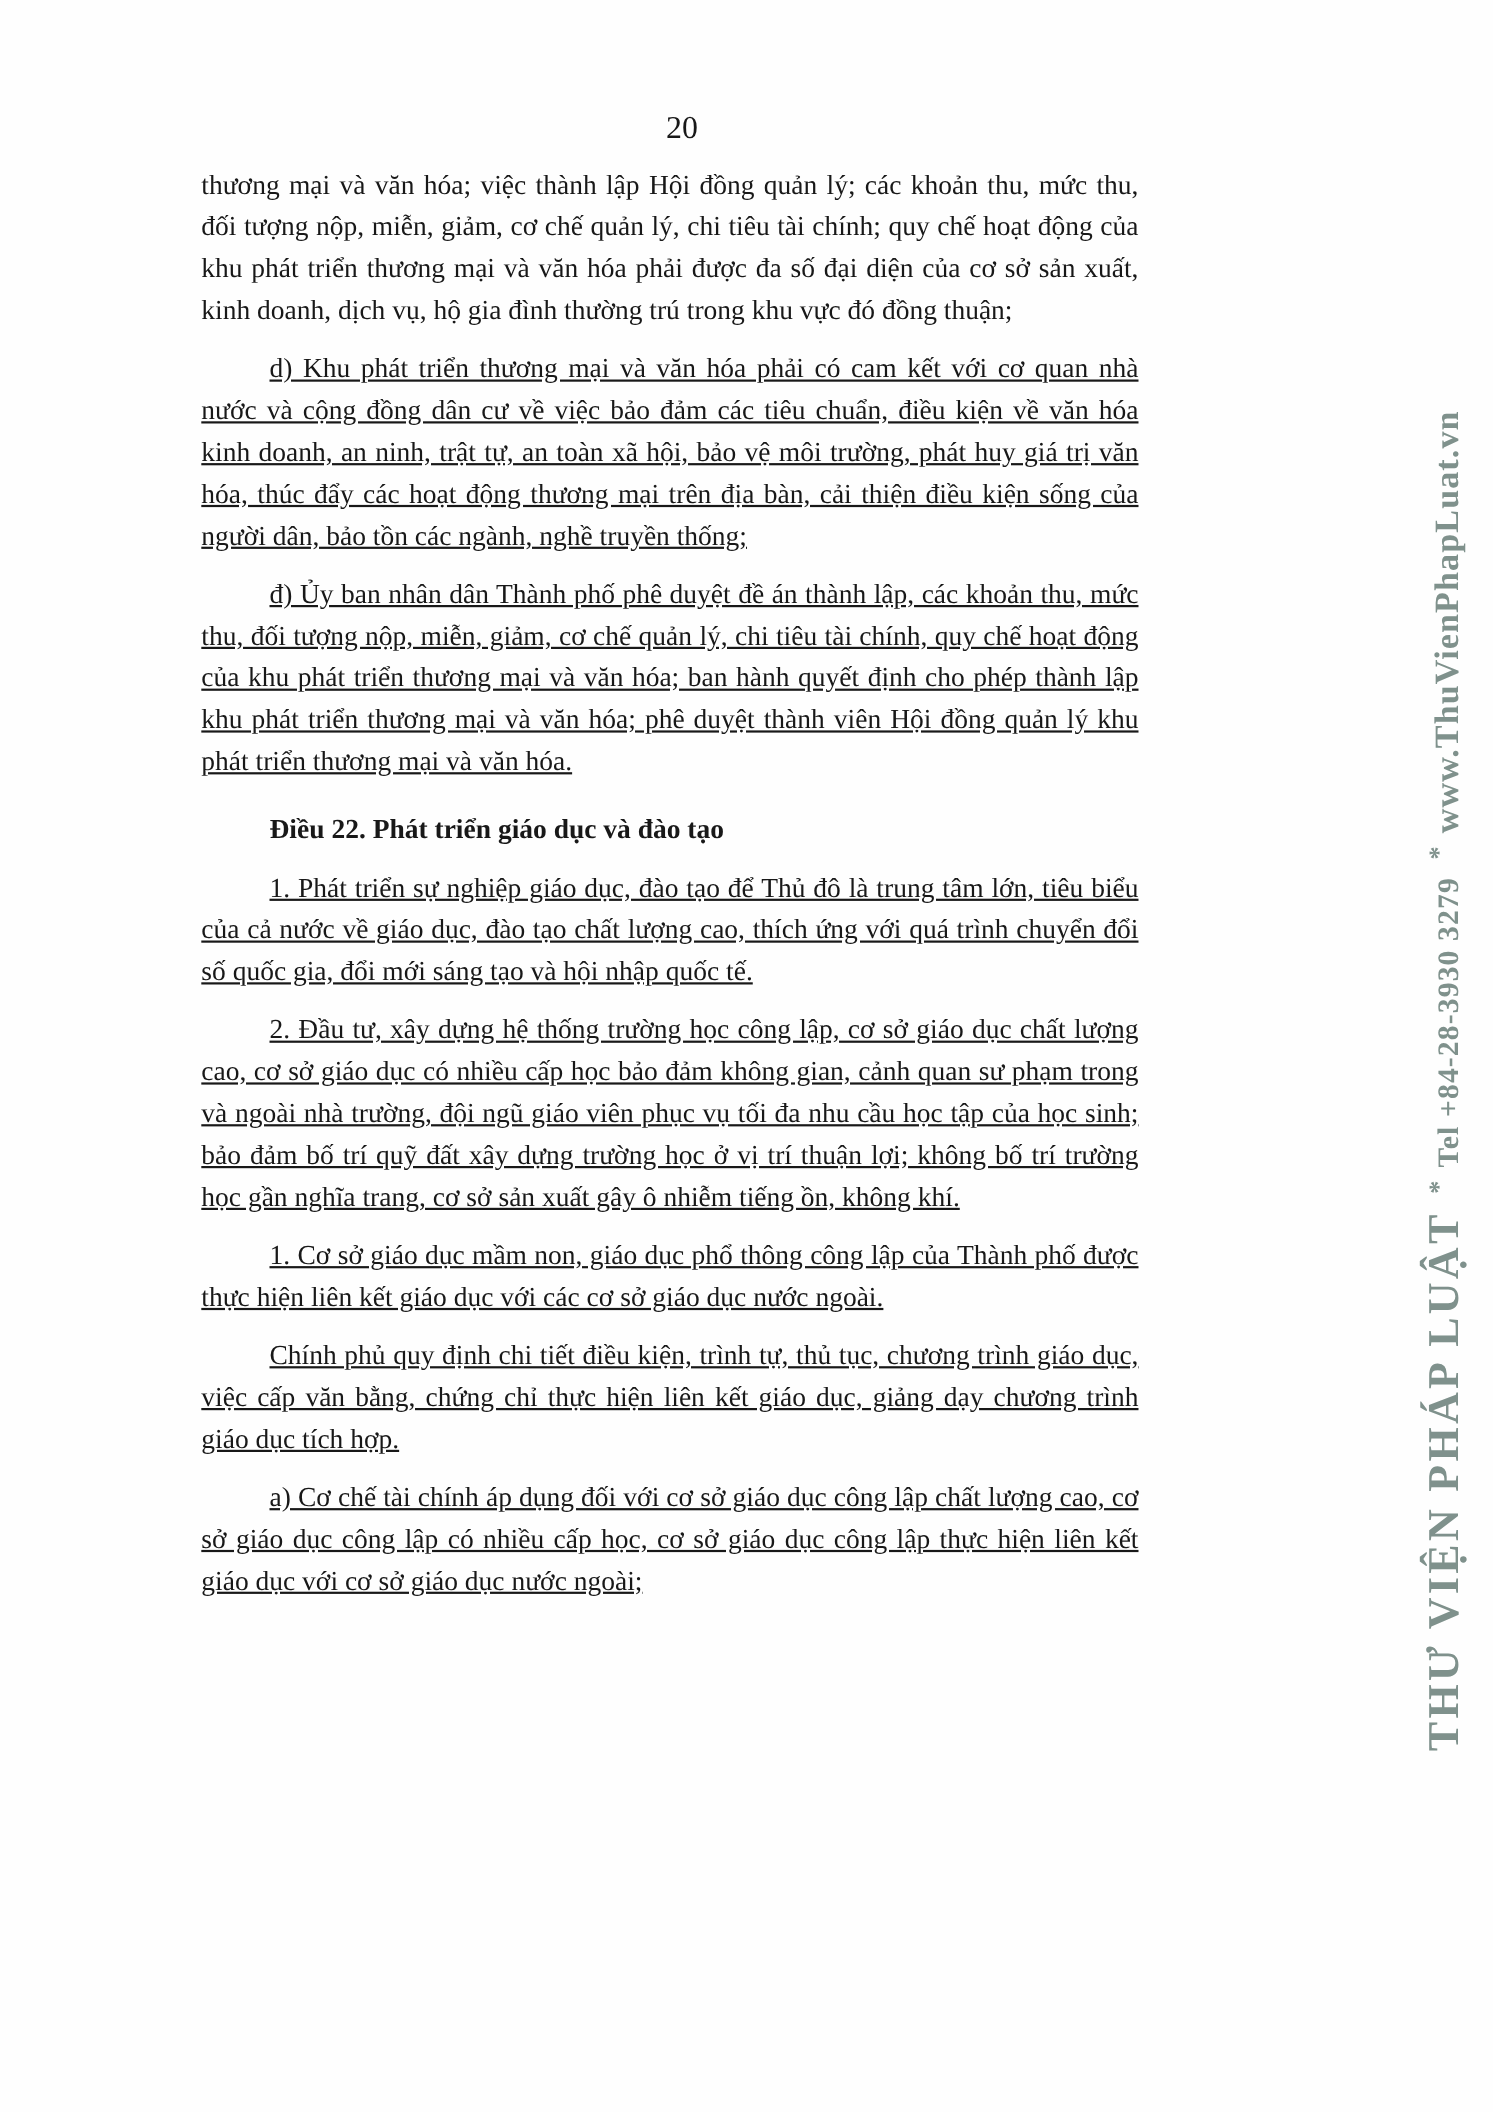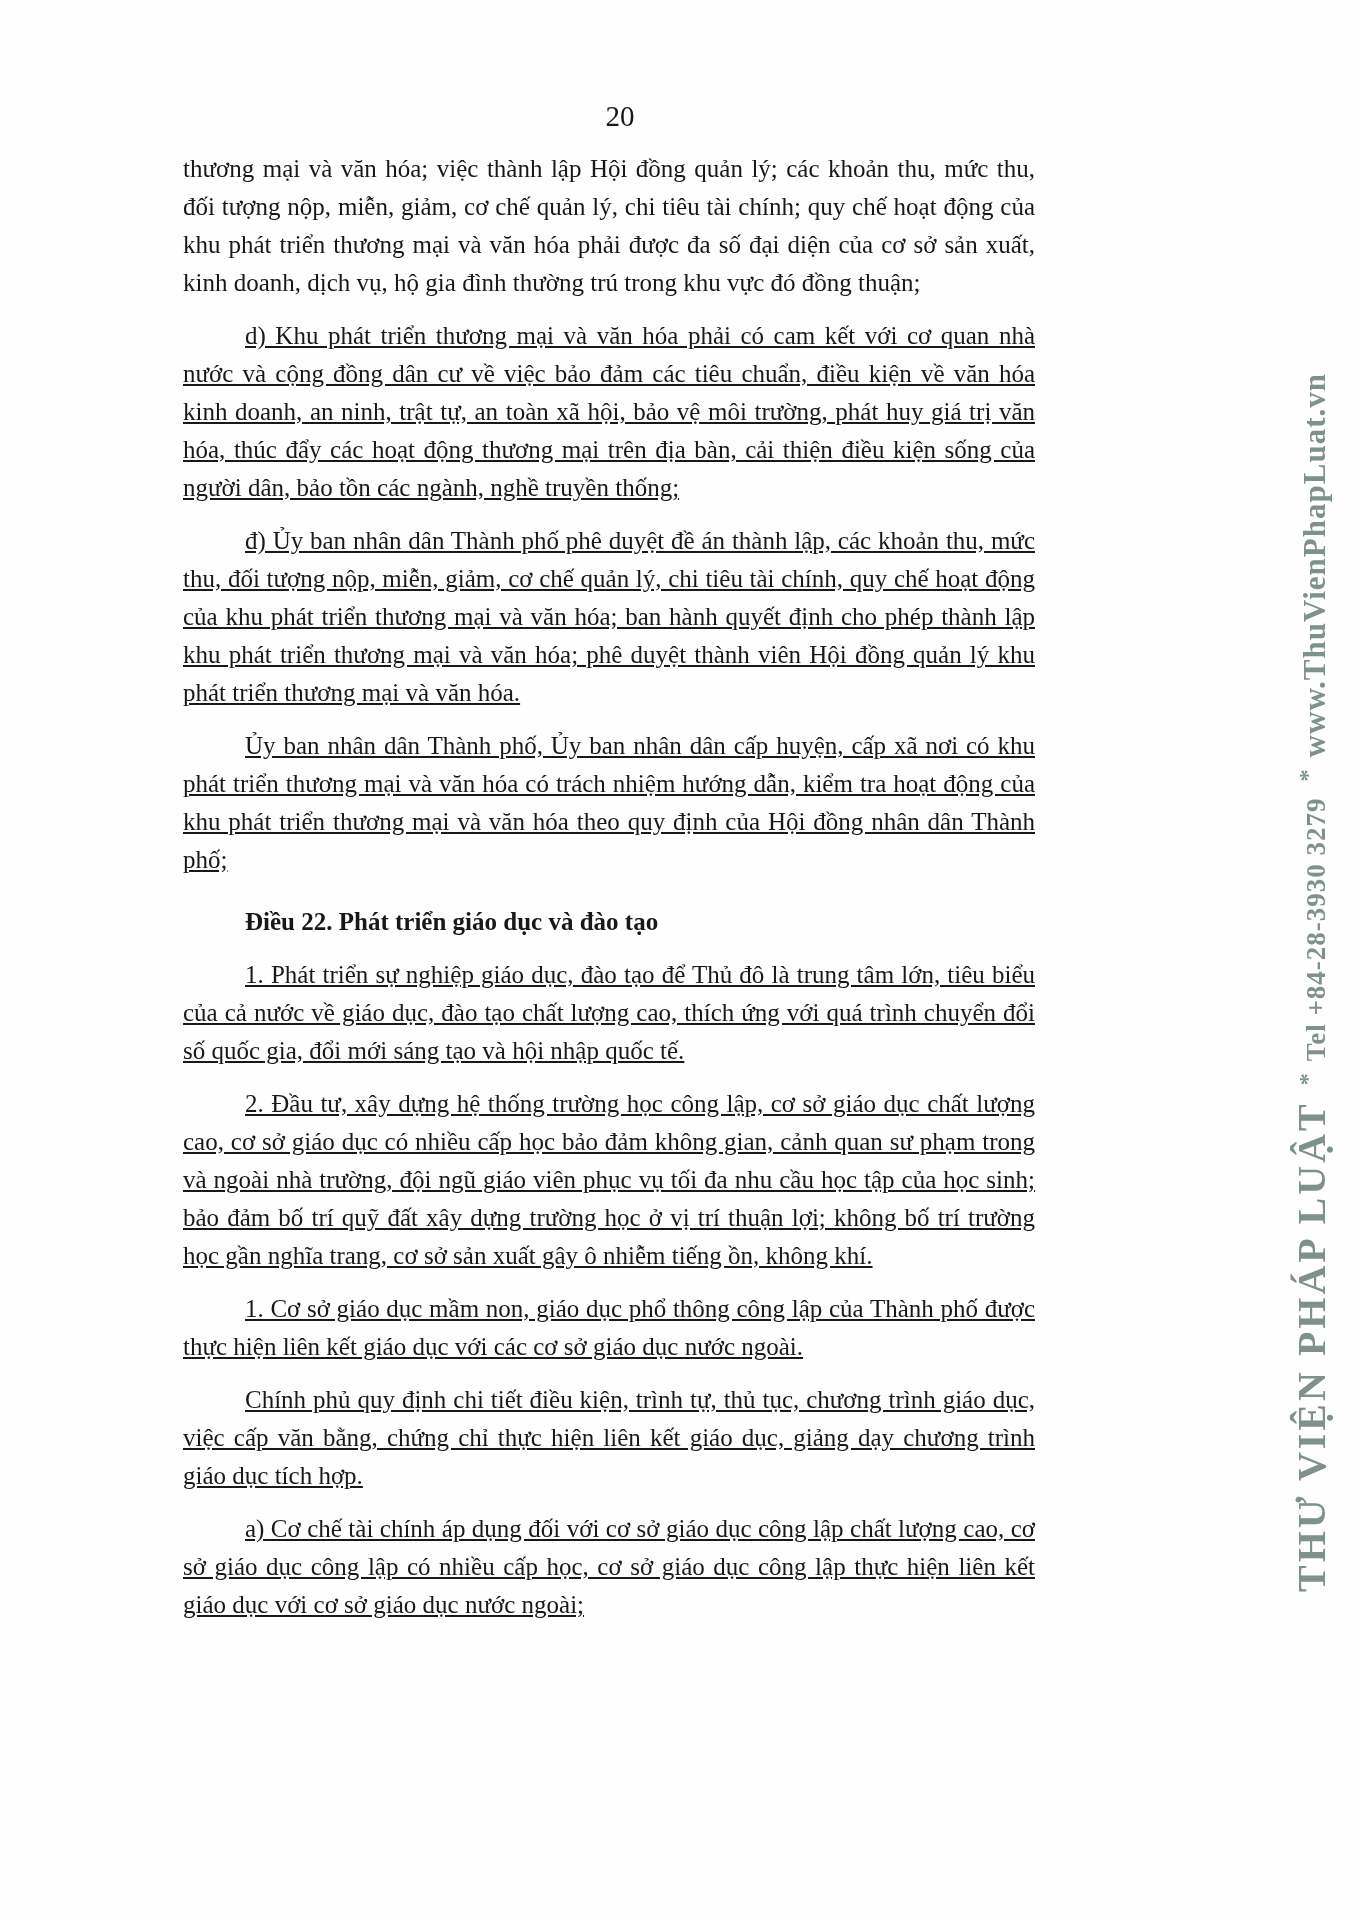--- a/index.html
+++ b/index.html
@@ -64,21 +64,20 @@
 <body>
 
 <div class="page">
 
   <div class="page-number">20</div>
 
   <div class="content" id="doc-body">
       <p class="">thương mại và văn hóa; việc thành lập Hội đồng quản lý; các khoản thu, mức thu, đối tượng nộp, miễn, giảm, cơ chế quản lý, chi tiêu tài chính; quy chế hoạt động của khu phát triển thương mại và văn hóa phải được đa số đại diện của cơ sở sản xuất, kinh doanh, dịch vụ, hộ gia đình thường trú trong khu vực đó đồng thuận;</p>
       <p class="indent">d) Khu phát triển thương mại và văn hóa phải có cam kết với cơ quan nhà nước và cộng đồng dân cư về việc bảo đảm các tiêu chuẩn, điều kiện về văn hóa kinh doanh, an ninh, trật tự, an toàn xã hội, bảo vệ môi trường, phát huy giá trị văn hóa, thúc đẩy các hoạt động thương mại trên địa bàn, cải thiện điều kiện sống của người dân, bảo tồn các ngành, nghề truyền thống;</p>
       <p class="indent">đ) Ủy ban nhân dân Thành phố phê duyệt đề án thành lập, các khoản thu, mức thu, đối tượng nộp, miễn, giảm, cơ chế quản lý, chi tiêu tài chính, quy chế hoạt động của khu phát triển thương mại và văn hóa; ban hành quyết định cho phép thành lập khu phát triển thương mại và văn hóa; phê duyệt thành viên Hội đồng quản lý khu phát triển thương mại và văn hóa.</p>
-      <p class="indent">Ủy ban nhân dân Thành phố, Ủy ban nhân dân cấp huyện, cấp xã nơi có khu phát triển thương mại và văn hóa có trách nhiệm hướng dẫn, kiểm tra hoạt động của khu phát triển thương mại và văn hóa theo quy định của Hội đồng nhân dân Thành phố;</p>
       <p class="heading">Điều 22. Phát triển giáo dục và đào tạo</p>
       <p class="indent">1. Phát triển sự nghiệp giáo dục, đào tạo để Thủ đô là trung tâm lớn, tiêu biểu của cả nước về giáo dục, đào tạo chất lượng cao, thích ứng với quá trình chuyển đổi số quốc gia, đổi mới sáng tạo và hội nhập quốc tế.</p>
       <p class="indent">2. Đầu tư, xây dựng hệ thống trường học công lập, cơ sở giáo dục chất lượng cao, cơ sở giáo dục có nhiều cấp học bảo đảm không gian, cảnh quan sư phạm trong và ngoài nhà trường, đội ngũ giáo viên phục vụ tối đa nhu cầu học tập của học sinh; bảo đảm bố trí quỹ đất xây dựng trường học ở vị trí thuận lợi; không bố trí trường học gần nghĩa trang, cơ sở sản xuất gây ô nhiễm tiếng ồn, không khí.</p>
       <p class="indent">1. Cơ sở giáo dục mầm non, giáo dục phổ thông công lập của Thành phố được thực hiện liên kết giáo dục với các cơ sở giáo dục nước ngoài.</p>
       <p class="indent">Chính phủ quy định chi tiết điều kiện, trình tự, thủ tục, chương trình giáo dục, việc cấp văn bằng, chứng chỉ thực hiện liên kết giáo dục, giảng dạy chương trình giáo dục tích hợp.</p>
       <p class="indent">a) Cơ chế tài chính áp dụng đối với cơ sở giáo dục công lập chất lượng cao, cơ sở giáo dục công lập có nhiều cấp học, cơ sở giáo dục công lập thực hiện liên kết giáo dục với cơ sở giáo dục nước ngoài;</p>
     </div>
 
   <div class="watermark" id="watermark" style="color: rgb(127, 145, 140);"><span class="wm-large">THƯ VIỆN PHÁP LUẬT</span> <span class="wm-sep">*</span><span class="wm-small">Tel +84-28-3930 3279</span> <span class="wm-sep">*</span><span class="wm-medium">www.ThuVienPhapLuat.vn</span></div>
 

